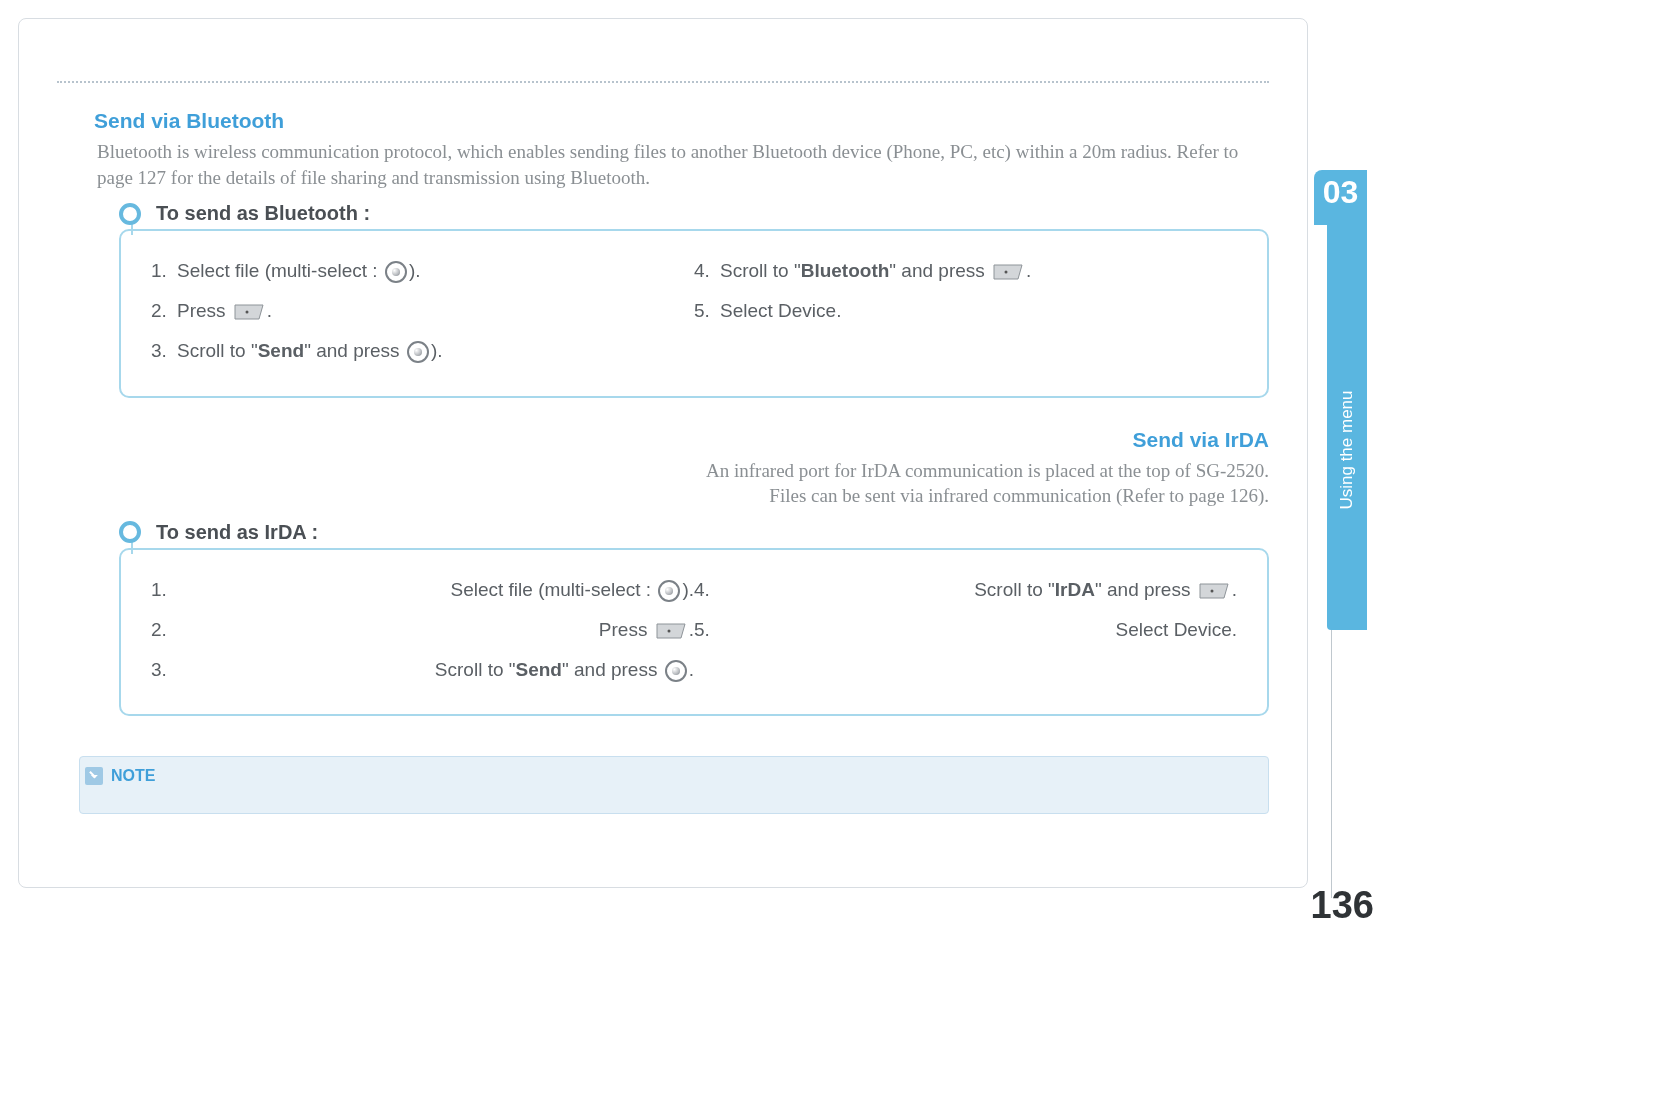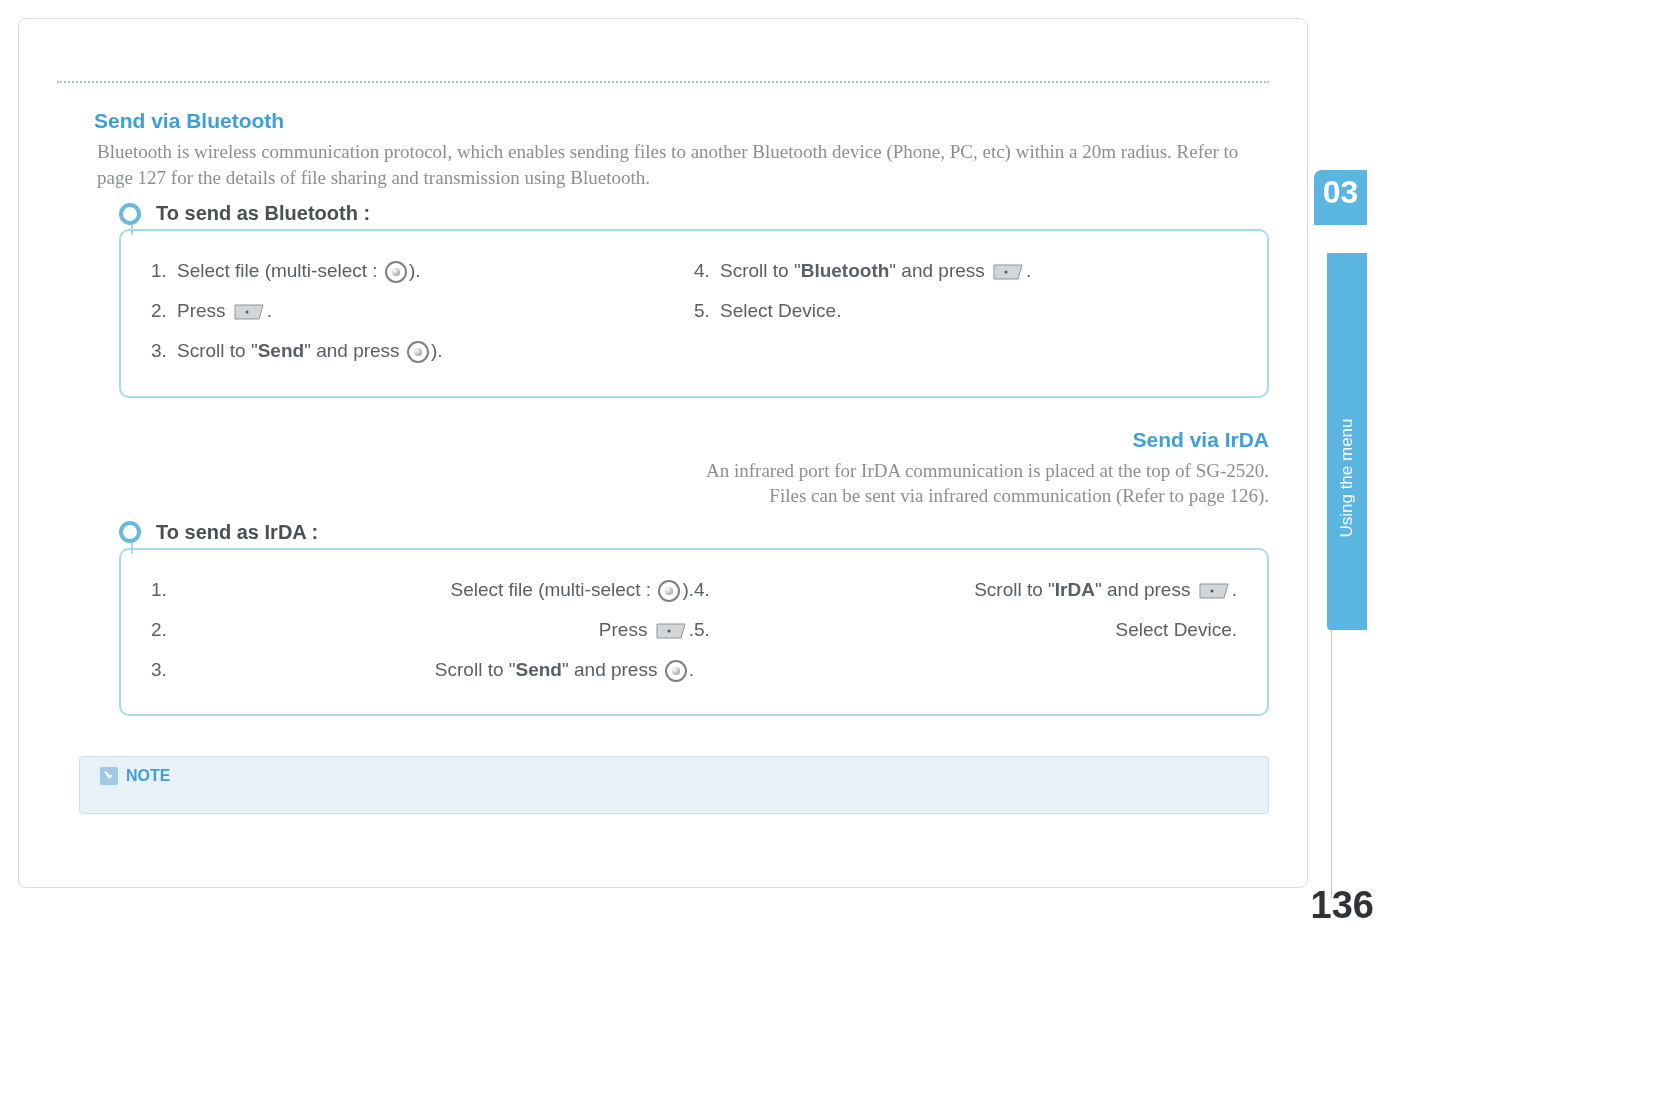--- a/index.html
+++ b/index.html
@@ -125,21 +125,21 @@
     justify-content: center;
     vertical-align: middle;
     margin: 0 2px;
   }
   .icon-key svg { display: block; }
   .note-box {
     background: #e7f1f8;
     border: 1px solid #c8dfef;
     border-radius: 4px;
     margin-top: 40px;
-    padding: 10px 18px 18px 20px;
+    padding: 10px 18px 18px 5px;
   }
   .note-head {
     color: #3f9fd9;
     font-size: 16px;
     font-weight: bold;
     display: flex;
     align-items: center;
     gap: 8px;
     margin-bottom: 10px;
   }
@@ -180,21 +180,20 @@
   }
   .side-tab {
     position: absolute;
     right: 300px;
     top: 170px;
     width: 70px;
     height: 460px;
     display: flex;
     flex-direction: column;
     align-items: flex-end;
-    gap: 28px;
   }
   .side-tab .chapter {
     background: #5ab6e0;
     color: #fff;
     font-weight: bold;
     font-size: 32px;
     width: 53px;
     height: 55px;
     border-radius: 8px 0 0 0;
     display: flex;

